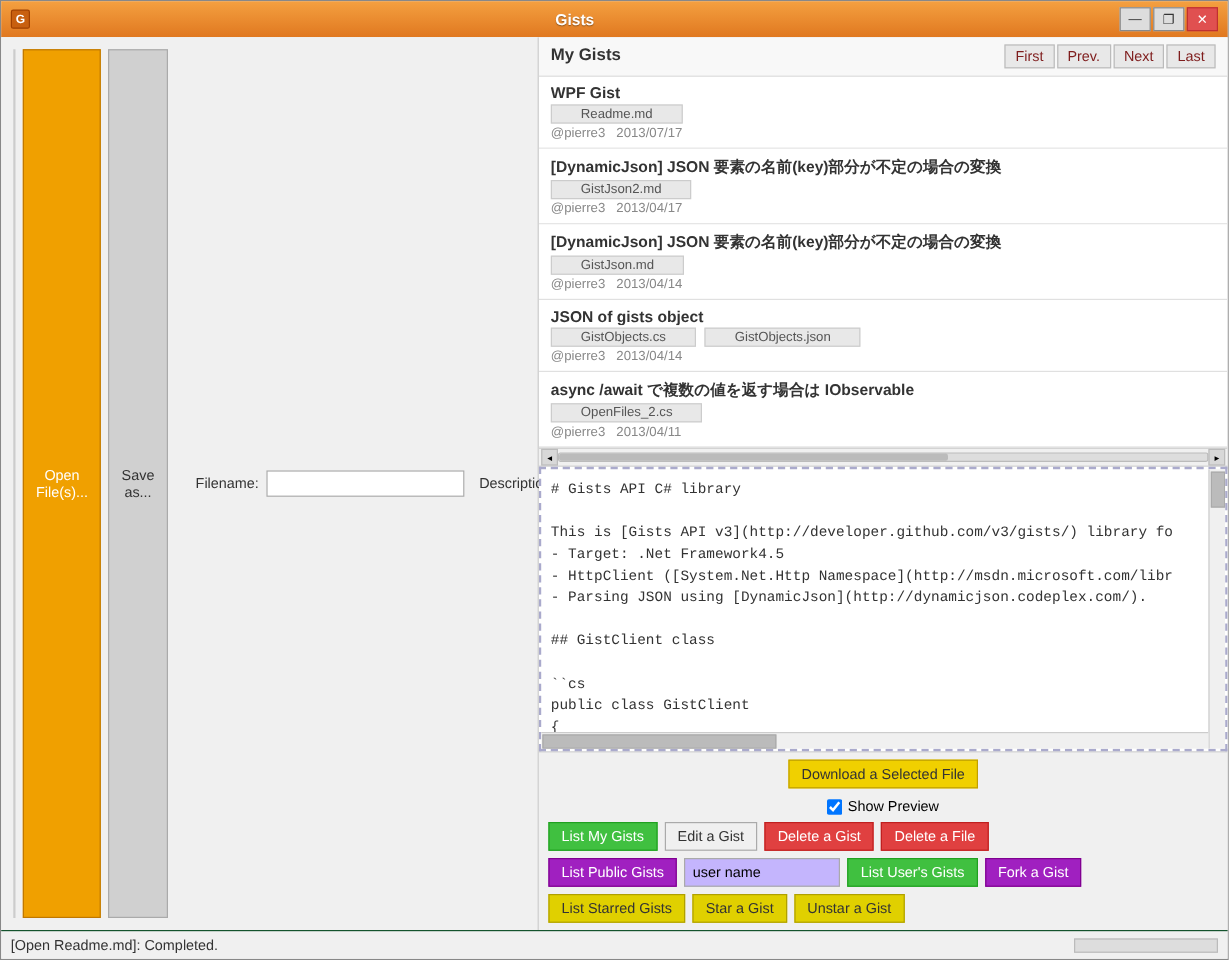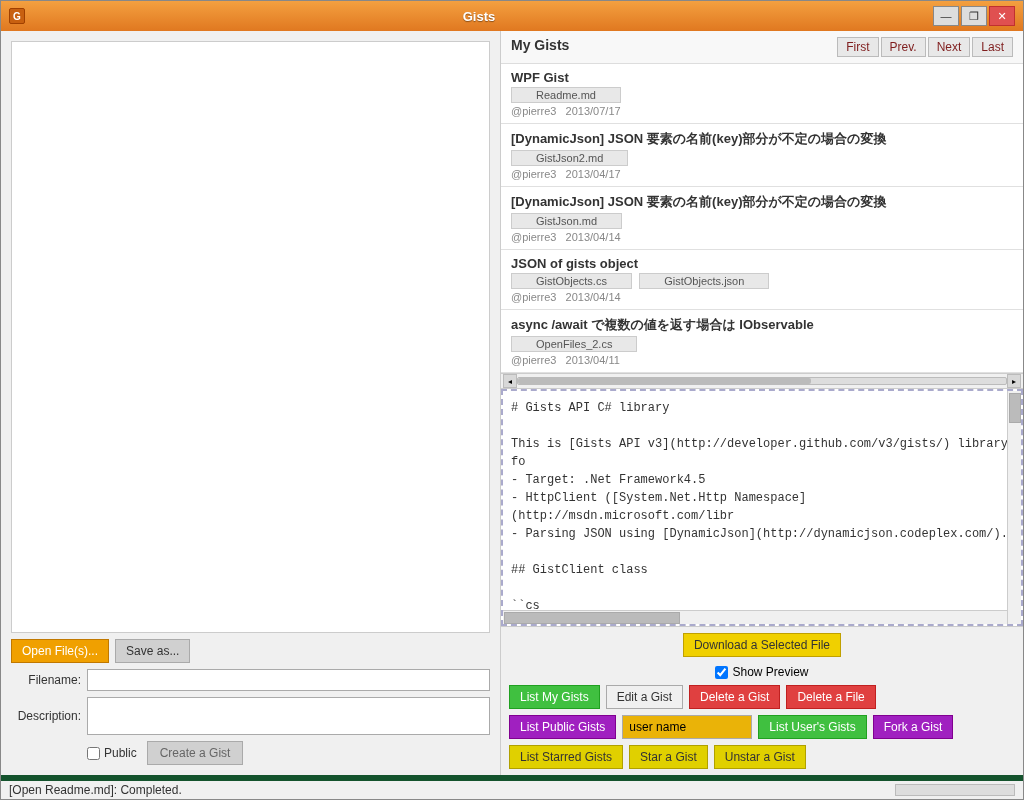--- a/index.html
+++ b/index.html
@@ -19,21 +19,21 @@
       width: 26px; height: 20px; border: 1px solid #888; background: #ddd;
       display: flex; align-items: center; justify-content: center; cursor: pointer;
       font-size: 11px; color: #333;
     }
     .titlebar-btn.close { background: #e05050; color: white; border-color: #c03030; }
 
     
     .main-content { display: flex; flex: 1; overflow: hidden; background: #f0f0f0; }
 
     
-    .left-panel { width: 500px; display: flex; flex-direction: column; padding: 10px; gap: 6px; border-right: 1px solid #ccc; background: #f0f0f0; }
+    .left-panel { width: 448px; display: flex; flex-direction: row; padding: 10px; gap: 6px; border-right: 1px solid #ccc; background: #f0f0f0; }
     .preview-area { flex: 1; background: white; border: 1px solid #ccc; min-height: 0; }
     .left-toolbar { display: flex; gap: 6px; }
     .btn-orange { background: #f0a000; color: white; border: 1px solid #c07800; padding: 4px 10px; cursor: pointer; font-size: 12px; }
     .btn-gray { background: #d0d0d0; color: #333; border: 1px solid #aaa; padding: 4px 10px; cursor: pointer; font-size: 12px; }
     .field-row { display: flex; align-items: center; gap: 6px; }
     .field-label { width: 70px; text-align: right; font-size: 12px; color: #333; }
     .field-input { flex: 1; height: 22px; border: 1px solid #aaa; padding: 2px 4px; font-size: 12px; background: white; }
     .description-input { flex: 1; height: 38px; border: 1px solid #aaa; padding: 2px 4px; font-size: 12px; background: white; resize: none; }
     .bottom-row { display: flex; align-items: center; gap: 10px; padding-left: 76px; }
     .checkbox-label { display: flex; align-items: center; gap: 4px; font-size: 12px; color: #333; }
@@ -79,24 +79,24 @@
     .btn-download { background: #f0d000; color: #333; border: 1px solid #c0a000; padding: 4px 10px; cursor: pointer; font-size: 12px; }
     .checkbox-preview { display: flex; align-items: center; gap: 4px; font-size: 12px; }
     .bottom-row2 { display: flex; gap: 6px; margin-bottom: 6px; flex-wrap: nowrap; }
     .bottom-row3 { display: flex; gap: 6px; flex-wrap: nowrap; }
 
     .btn-green { background: #40c040; color: white; border: 1px solid #20a020; padding: 4px 10px; cursor: pointer; font-size: 12px; }
     .btn-light { background: #f0f0f0; color: #333; border: 1px solid #aaa; padding: 4px 10px; cursor: pointer; font-size: 12px; }
     .btn-red { background: #e04040; color: white; border: 1px solid #c02020; padding: 4px 10px; cursor: pointer; font-size: 12px; }
     .btn-purple { background: #a020c0; color: white; border: 1px solid #800090; padding: 4px 10px; cursor: pointer; font-size: 12px; }
     .btn-yellow { background: #e0d000; color: #333; border: 1px solid #b0a000; padding: 4px 10px; cursor: pointer; font-size: 12px; }
-    .input-username { border: 1px solid #aaa; padding: 3px 6px; font-size: 12px; width: 130px; background: #eab308; }
+    .input-username { border: 1px solid #aaa; padding: 3px 6px; font-size: 12px; width: 130px; background: #c4b5fd; }
 
     .window-status-bar {
-      background: #f0f0f0; border-top: 6px solid #14532d;
+      background: #f0f0f0; border-top: 1px solid #14532d;
       display: flex; align-items: center; justify-content: space-between;
       padding: 2px 8px; height: 24px; flex-shrink: 0;
     }
     .status-text { font-size: 12px; color: #333; }
     .status-scrollbar { width: 120px; height: 12px; background: #ddd; border: 1px solid #bbb; }
   </style>
 </head>
 <body>
 
 <div class="window">

